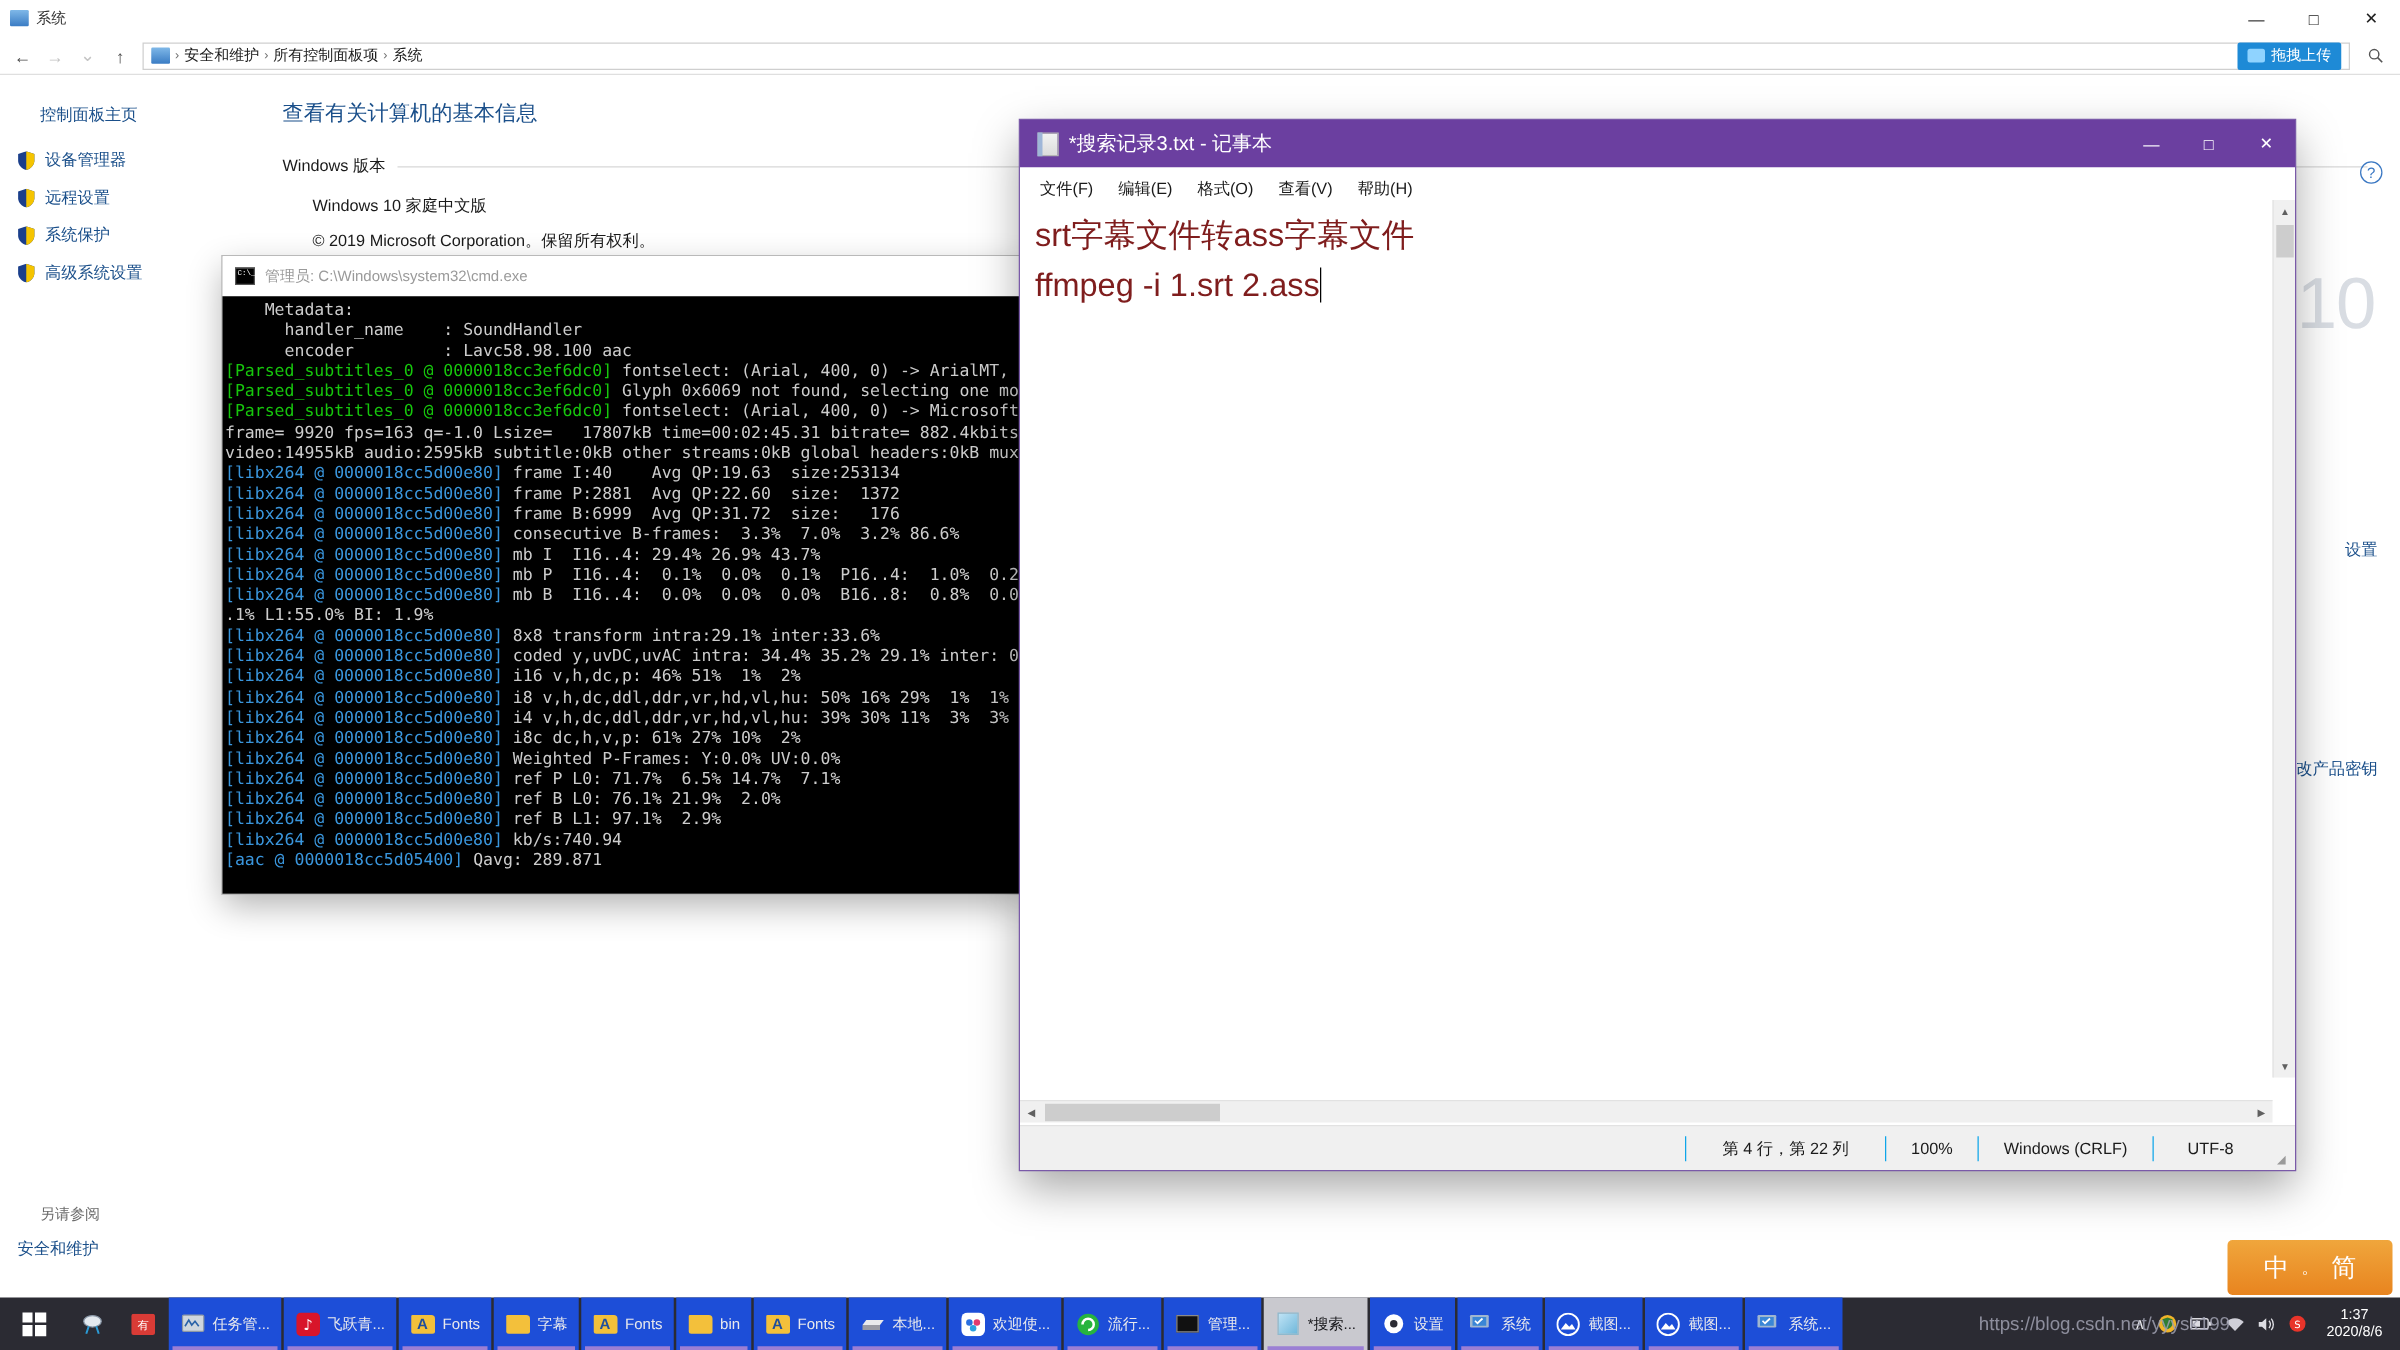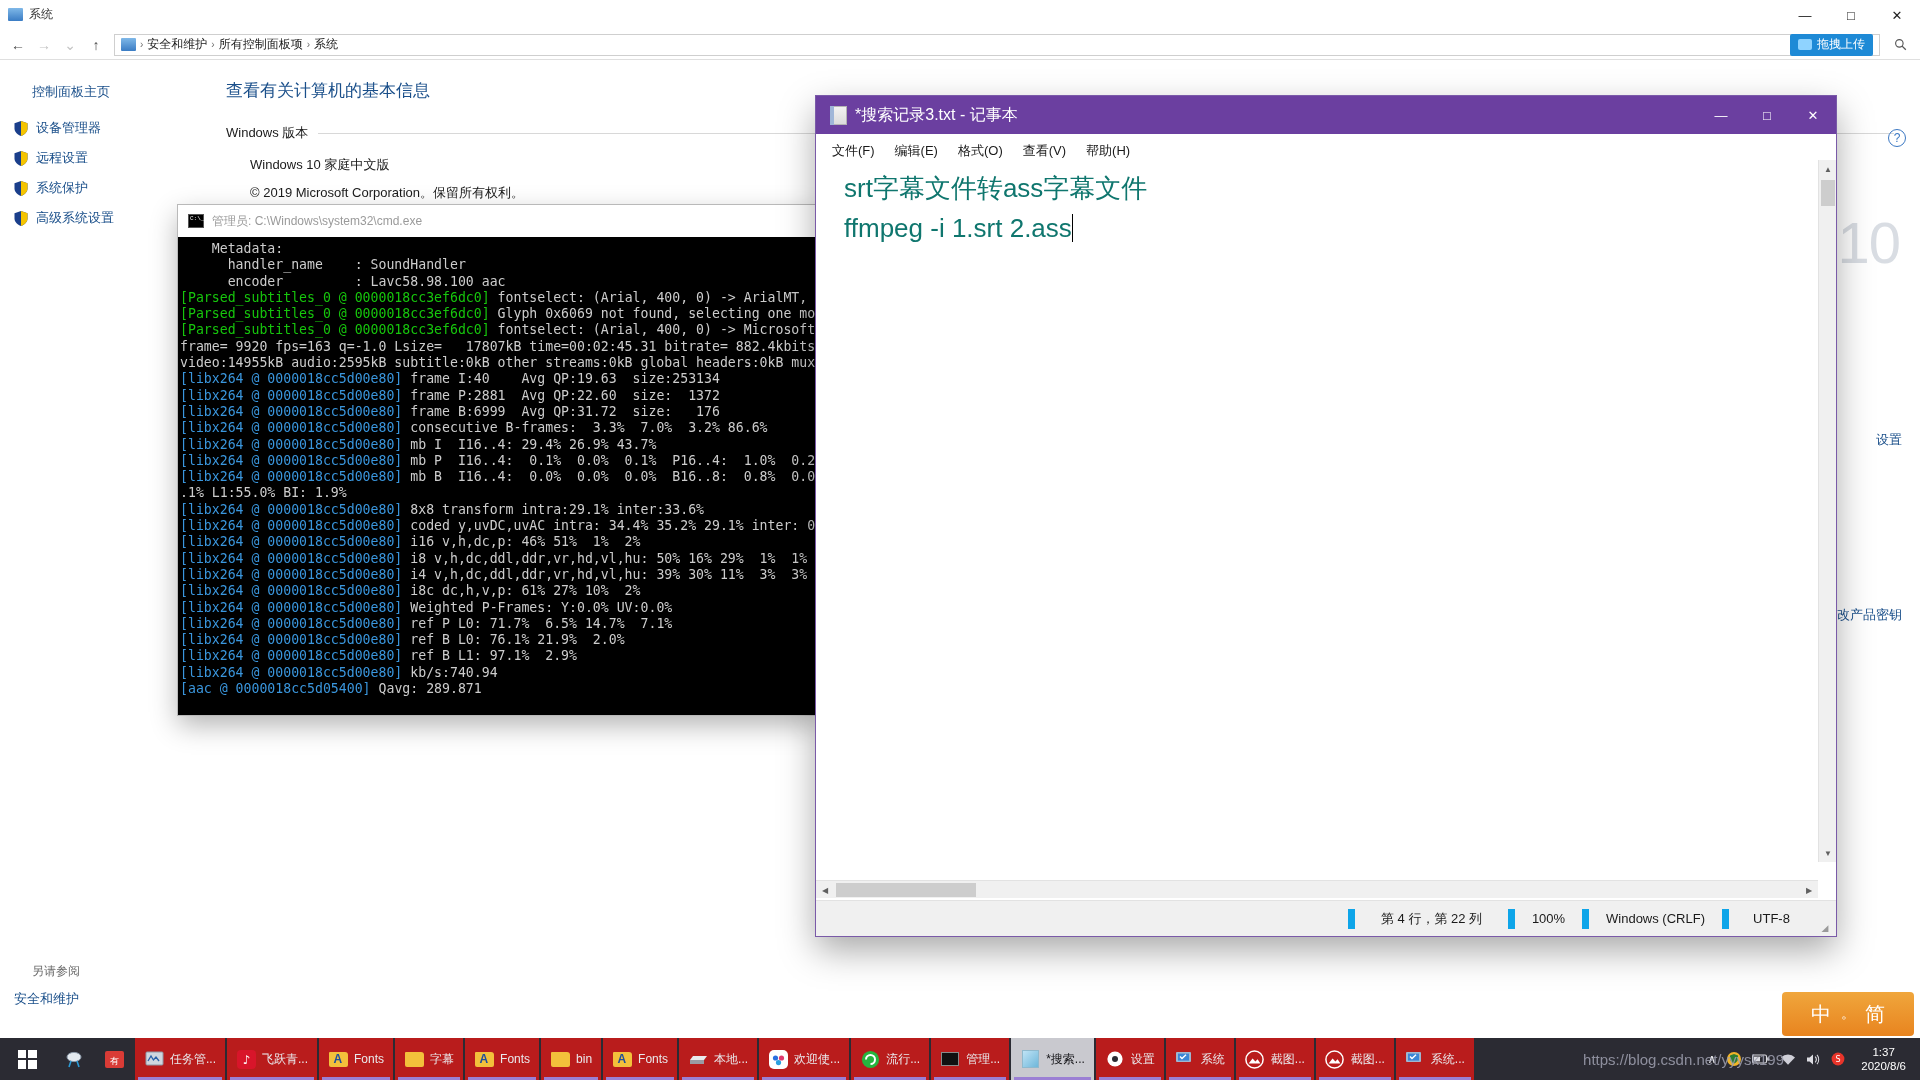--- a/index.html
+++ b/index.html
@@ -84,49 +84,49 @@
   .np-titlebar { height:38px; background:#6b3fa0; display:flex; align-items:center; padding-left:14px; }
   .np-ico { width:17px; height:19px; background:linear-gradient(#f2f2f2,#dcdcdc); border:1px solid #b5b5b5; position:relative; }
   .np-ico:after { content:""; position:absolute; left:-1px; top:-1px; bottom:-1px; width:4px; background:#9fb6d8; }
   .np-title-text { font-size:16px; color:#fff; margin-left:8px; }
   .np-caps { margin-left:auto; display:flex; height:38px; }
   .np-cap { width:46px; height:38px; display:flex; align-items:center; justify-content:center;
             color:#fff; font-size:13px; }
   .np-menubar { height:26px; background:#fff; display:flex; align-items:flex-end; gap:20px; padding-left:16px;
                 font-size:13px; color:#1a1a1a; }
   .np-textarea-wrap { position:absolute; left:0; top:64px; right:0; bottom:56px; background:#fff; }
-  .np-text { padding:8px 0 0 28px; font-size:26px; line-height:40px; color:#0f766e;
+  .np-text { padding:8px 0 0 12px; font-size:26px; line-height:40px; color:#7f1d1d;
              font-family:"Liberation Sans","DejaVu Sans",sans-serif; white-space:pre; }
   .np-caret { display:inline-block; width:1.5px; height:28px; background:#000; vertical-align:-5px; }
   .np-vscroll { position:absolute; right:0; top:64px; bottom:74px; width:18px; background:#f0f0f0;
                 border-left:1px solid #e2e2e2; }
   .np-vthumb { position:absolute; left:2px; top:2px; width:14px; height:26px; background:#cdcdcd; }
   .np-varrow { position:absolute; left:0; width:18px; height:18px; display:flex; align-items:center;
                justify-content:center; font-size:8px; color:#606060; }
   .np-hscroll { position:absolute; left:0; right:18px; bottom:38px; height:18px; background:#f0f0f0;
                 border-top:1px solid #e2e2e2; }
   .np-hthumb { position:absolute; left:20px; top:2px; width:140px; height:14px; background:#cdcdcd; }
   .np-harrow { position:absolute; top:0; width:18px; height:18px; display:flex; align-items:center;
                justify-content:center; font-size:8px; color:#606060; }
   .np-status { position:absolute; left:0; right:0; bottom:0; height:36px; background:#f0f0f0;
                border-top:1px solid #e2e2e2; display:flex; align-items:center; justify-content:flex-end;
                font-size:13px; color:#1a1a1a; }
-  .np-stat-cell { padding:0 14px; border-left:7px solid #0ea5e9; height:20px; display:flex; align-items:center; }
+  .np-stat-cell { padding:0 14px; border-left:1px solid #0ea5e9; height:20px; display:flex; align-items:center; }
   .np-grip { width:22px; height:36px; display:flex; align-items:flex-end; justify-content:center; padding-bottom:4px; color:#9a9a9a; font-size:9px;}
 
   
   .taskbar { position:absolute; left:0; bottom:0; width:1920px; height:42px;
              background:#2b2b33; display:flex; align-items:stretch; }
   .tb-start { width:54px; display:flex; align-items:center; justify-content:center; }
   .tb-win { width:19px; height:19px; display:grid; grid-template-columns:1fr 1fr; grid-template-rows:1fr 1fr; gap:2px; }
   .tb-win div { background:#fff; }
   .tb-item { display:flex; align-items:center; gap:6px; padding:0 9px; position:relative;
              max-width:116px; background:#3d3d45; margin:0 1px; }
   .tb-item.plain { background:transparent; }
-  .tb-item.active { background:#b91c1c; }
+  .tb-item.active { background:#1d4ed8; }
   .tb-item.current { background:#c9c9cf; }
   .tb-label { font-size:12px; color:#e9e9ec; white-space:nowrap; overflow:hidden; text-overflow:clip; }
   .tb-item.current .tb-label { color:#16161a; }
   .tb-underline { position:absolute; left:3px; right:3px; bottom:0; height:3px; background:#9b7fd4; }
   .tb-ico { width:20px; height:20px; flex:0 0 20px; display:flex; align-items:center; justify-content:center;
             font-size:13px; border-radius:2px; }
   .tb-tray { margin-left:auto; display:flex; align-items:center; gap:10px; padding-right:8px; color:#e9e9ec; font-size:12px; }
   .tray-ico { display:flex; align-items:center; justify-content:center; }
   .tb-clock { text-align:center; line-height:14px; font-size:11.5px; color:#fff; padding:0 6px; }
   .ime-pop { position:absolute; right:6px; bottom:44px; width:132px; height:44px;

